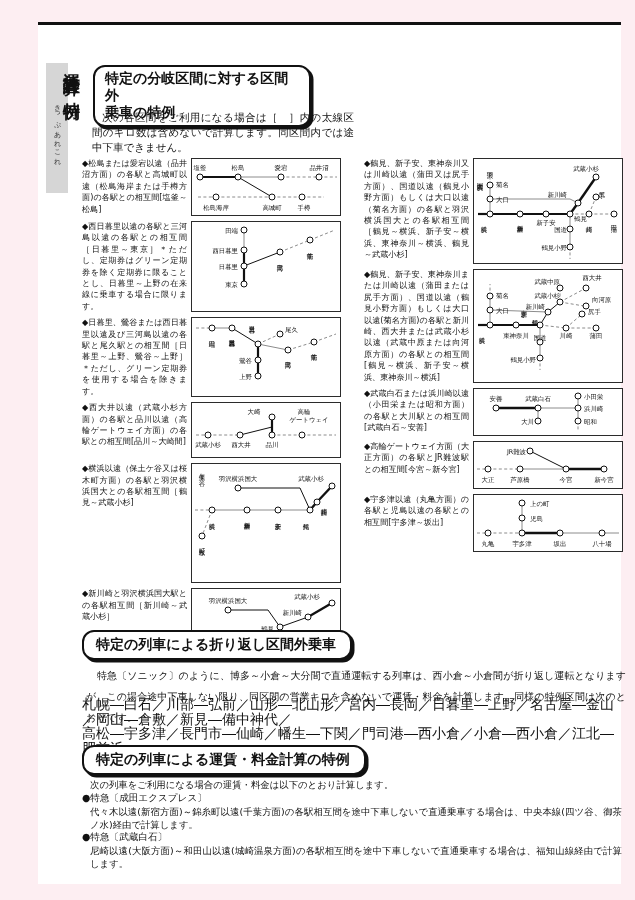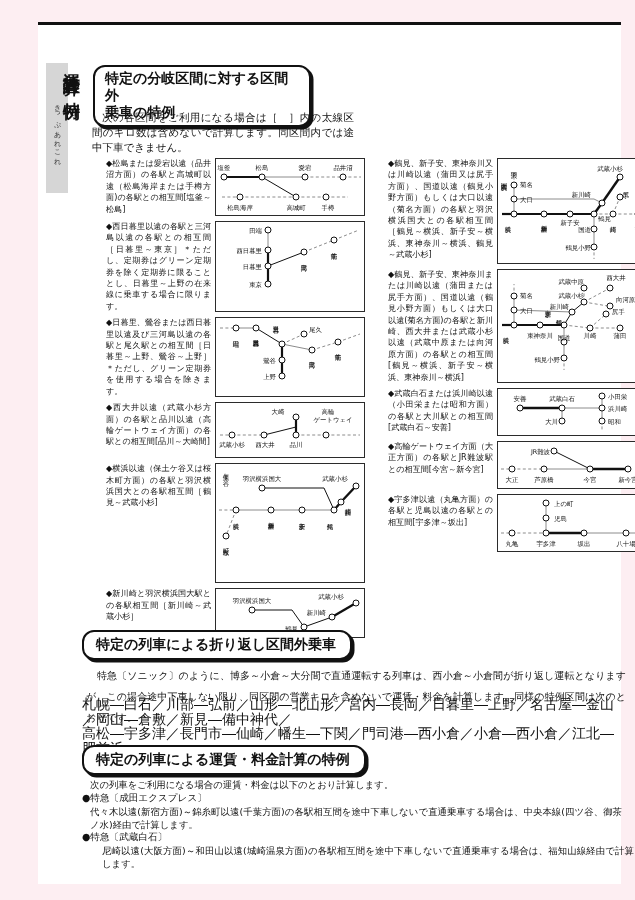--- a/index.html
+++ b/index.html
@@ -69,21 +69,20 @@
   #cols { position:absolute; left:44px; top:133px; width:534px; height:455px; }
   .col { position:absolute; top:0; width:258px; }
   .col-l { left:0; }
   .col-r { left:282px; }
 
   .case { position:relative; margin-bottom:5px; display:flex; gap:4px; }
   .case-text {
     width:105px; flex:0 0 105px;
     font-size:8.1px; line-height:11.4px; color:#111;
     text-align:justify;
-    margin-left:24px;
   }
   .diagram {
     flex:1 1 auto;
     border:1px solid #2b2b2b;
     background:#fff;
     position:relative;
   }
   .diagram svg { display:block; }
 
   
@@ -98,21 +97,21 @@
   }
   #sec3-lead {
     position:absolute; left:52px; top:753px; width:530px;
     font-size:9.4px; line-height:13px; color:#111;
   }
   .bullet-h { font-size:9.6px; font-weight:normal; color:#111; }
   .bullet-b { font-size:9.4px; line-height:13px; color:#111; }
   #sec3-b1 { position:absolute; left:44px; top:767px; width:540px; }
   #sec3-t1 { position:absolute; left:52px; top:780px; width:532px; text-align:justify; }
   #sec3-b2 { position:absolute; left:44px; top:806px; width:540px; }
-  #sec3-t2 { position:absolute; left:64px; top:819px; width:532px; text-align:justify; }
+  #sec3-t2 { position:absolute; left:52px; top:819px; width:532px; text-align:justify; }
 
   
   .stn { font-size:6.4px; fill:#111; font-family:"DejaVu Sans",sans-serif; }
   .stn-v { font-size:6.4px; fill:#111; }
 </style>
 </head>
 <body>
 
 <div id="page">
 

